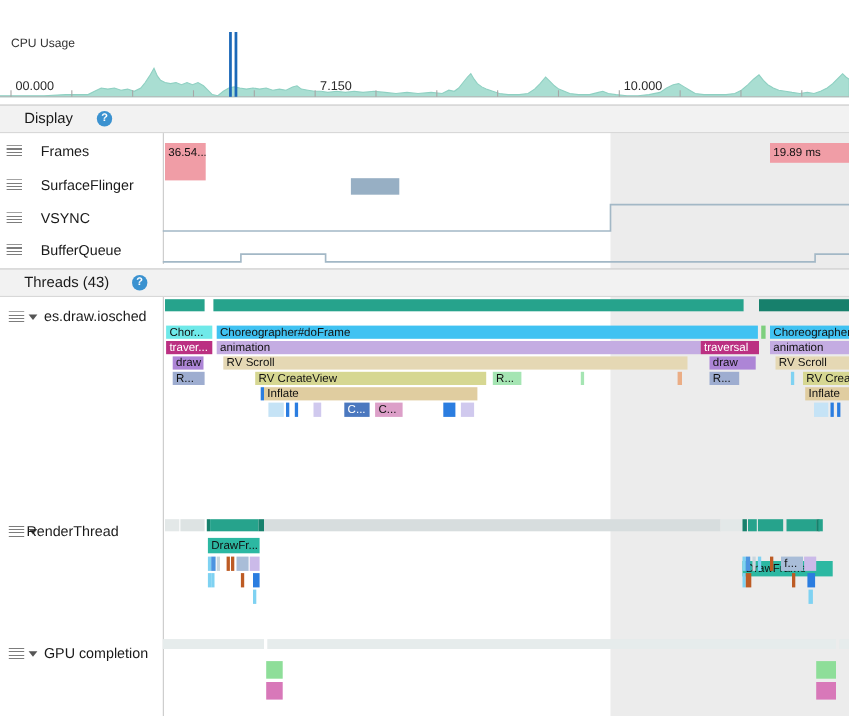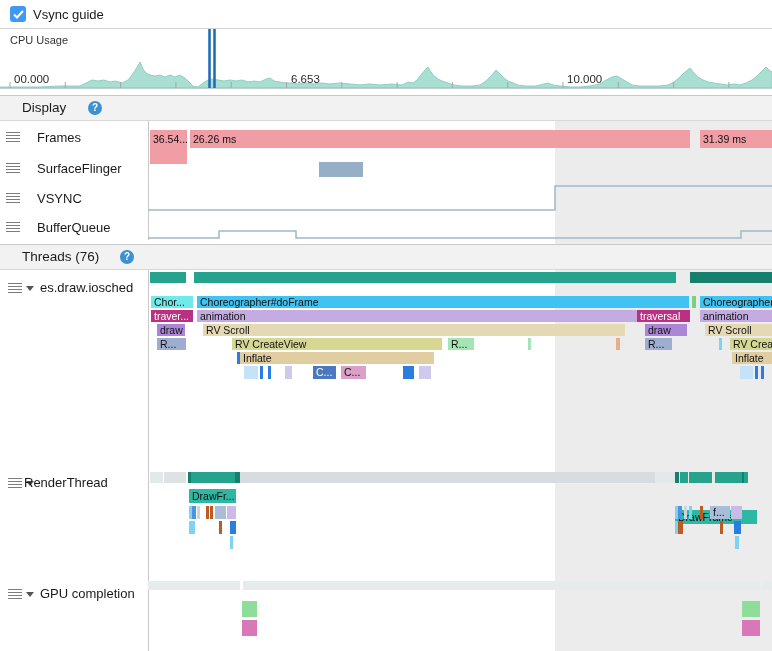--- a/index.html
+++ b/index.html
@@ -36,28 +36,20 @@
   #span-layer{position:absolute;left:0;top:0;width:772px;height:651px;z-index:2;pointer-events:none;}
   .span{position:absolute;overflow:hidden;white-space:nowrap;font-size:10.5px;color:#111;
         box-sizing:border-box;padding-left:3px;pointer-events:auto;}
   .span.wt{color:#fff;}
 </style>
 </head>
 <body>
 
 <div class="stage">
 
-  <div class="topbar">
-    <span class="checkbox">
-      <svg width="11" height="9" viewBox="0 0 11 9">
-        <polyline points="1,4.5 4,7.5 10,1" fill="none" stroke="#fff" stroke-width="2"></polyline>
-      </svg>
-    </span>
-    <span class="cb-label">Vsync guide</span>
-  </div>
 
   <div class="cpu-panel">
     <svg id="cpu-svg" width="772" height="64">
         <polygon points="0,59 0,58 40,58 60,57 80,57 86,54 92,51 98,52 104,51 110,53 116,52 122,54 128,51 132,46 136,40 140,33 143,40 146,44 150,46 155,47 160,46 165,48 170,46 175,48 180,46 185,49 189,53 193,57 198,58 203,54 208,51 213,50 218,51 224,52 230,51 236,52 242,51 248,53 254,52 260,53 266,50 270,49 274,52 280,53 286,54 292,54 298,55 306,54 314,55 322,54 330,55 340,54 350,55 360,56 370,55 380,56 392,55 402,56 408,53 413,54 417,51 421,46 425,41 428,38 431,43 434,47 438,50 442,52 448,54 454,56 462,57 472,57 480,56 486,52 491,47 496,41 500,45 504,49 508,52 513,54 518,56 526,57 536,57 544,55 548,54 553,56 560,57 570,58 580,58 590,57 600,55 606,51 612,48 617,47 622,50 627,53 632,56 640,57 650,57 660,57 668,56 674,53 680,48 685,43 690,39 694,44 698,48 703,51 708,53 714,54 720,55 727,56 734,55 740,56 746,54 752,51 757,47 762,42 766,38 769,41 772,43 772,59" fill="#A9DED2" stroke="#8FD0C2" stroke-width="1"></polygon>
         <line x1="0" y1="59" x2="772" y2="59" stroke="#b9b9b9" stroke-width="1"></line>
         <line x1="10" y1="53" x2="10" y2="59" stroke="#a6a6a6" stroke-width="1"></line>
         <line x1="65.3" y1="53" x2="65.3" y2="59" stroke="#a6a6a6" stroke-width="1"></line>
         <line x1="120.6" y1="53" x2="120.6" y2="59" stroke="#a6a6a6" stroke-width="1"></line>
         <line x1="175.9" y1="53" x2="175.9" y2="59" stroke="#a6a6a6" stroke-width="1"></line>
         <line x1="231.2" y1="53" x2="231.2" y2="59" stroke="#a6a6a6" stroke-width="1"></line>
@@ -69,21 +61,21 @@
         <line x1="563" y1="53" x2="563" y2="59" stroke="#a6a6a6" stroke-width="1"></line>
         <line x1="618.3" y1="53" x2="618.3" y2="59" stroke="#a6a6a6" stroke-width="1"></line>
         <line x1="673.6" y1="53" x2="673.6" y2="59" stroke="#a6a6a6" stroke-width="1"></line>
         <line x1="728.9" y1="53" x2="728.9" y2="59" stroke="#a6a6a6" stroke-width="1"></line>
         <rect x="208.25" y="0" width="2.5" height="59" fill="#1C69B8"></rect>
         <rect x="213.25" y="0" width="2.5" height="59" fill="#1C69B8"></rect>
       </svg>
     <span class="cpu-title">CPU Usage</span>
     <div id="axis-labels">
         <span class="axis-label" style="left: 14px;">00.000</span>
-        <span class="axis-label" style="left: 291px;">6.653</span>
+        <span class="axis-label" style="left: 291px;">7.150</span>
         <span class="axis-label" style="left: 567px;">10.000</span>
       </div>
   </div>
 
   <div class="overlay"></div>
 
   <div class="sec-header" style="top:95px;">
     <span class="sec-title">Display</span>
     <span class="help-icon" style="left:88px;">?</span>
   </div>
@@ -91,21 +83,21 @@
   <div class="handle" style="left:6px;top:132px;"></div>
   <span class="row-label" style="left:37px;top:130px;">Frames</span>
   <div class="handle" style="left:6px;top:163px;"></div>
   <span class="row-label" style="left:37px;top:161px;">SurfaceFlinger</span>
   <div class="handle" style="left:6px;top:193px;"></div>
   <span class="row-label" style="left:37px;top:191px;">VSYNC</span>
   <div class="handle" style="left:6px;top:222px;"></div>
   <span class="row-label" style="left:37px;top:220px;">BufferQueue</span>
 
   <div class="sec-header" style="top:244px;">
-    <span class="sec-title">Threads (76)</span>
+    <span class="sec-title">Threads (43)</span>
     <span class="help-icon" style="left:120px;">?</span>
   </div>
 
   <div class="handle" style="left:8px;top:283px;"></div>
   <div class="tri" style="left:26px;top:286px;"></div>
   <span class="row-label" style="left:40px;top:280px;">es.draw.iosched</span>
 
   <div class="handle" style="left:8px;top:478px;"></div>
   <div class="tri" style="left:26px;top:481px;"></div>
   <span class="row-label" style="left:24px;top:475px;">RenderThread</span>
@@ -117,22 +109,21 @@
   <div class="vline" style="left:148px;top:120px;height:120px;"></div>
   <div class="vline" style="left:148px;top:268px;height:383px;"></div>
 
   <svg id="signal-svg" width="772" height="125">
       <polyline points="148,90 555,90 555,66 772,66" fill="none" stroke="#A3B8C6" stroke-width="1.5"></polyline>
       <polyline points="148,118 219,118 219,111 296,111 296,118 741,118 741,111 772,111" fill="none" stroke="#A3B8C6" stroke-width="1.5"></polyline>
     </svg>
 
   <div id="span-layer">
       <div class="span" style="left: 150px; top: 130px; width: 37px; height: 34px; background: rgb(240, 157, 166); line-height: 18px;">36.54...</div>
-      <div class="span" style="left: 190px; top: 130px; width: 500px; height: 18px; background: rgb(240, 157, 166); line-height: 18px;">26.26 ms</div>
-      <div class="span" style="left: 700px; top: 130px; width: 72px; height: 18px; background: rgb(240, 157, 166); line-height: 18px;">31.39 ms</div>
+      <div class="span" style="left: 700px; top: 130px; width: 72px; height: 18px; background: rgb(240, 157, 166); line-height: 18px;">19.89 ms</div>
       <div class="span" style="left: 319px; top: 162px; width: 44px; height: 15px; background: rgb(151, 175, 196); line-height: 15px;"></div>
       <div class="span" style="left: 150px; top: 272px; width: 36px; height: 11px; background: rgb(38, 163, 140); line-height: 11px;"></div>
       <div class="span" style="left: 194px; top: 272px; width: 482px; height: 11px; background: rgb(38, 163, 140); line-height: 11px;"></div>
       <div class="span" style="left: 690px; top: 272px; width: 82px; height: 11px; background: rgb(23, 128, 108); line-height: 11px;"></div>
       <div class="span" style="left: 151px; top: 296px; width: 42px; height: 12px; background: rgb(111, 233, 233); line-height: 12px;">Chor...</div>
       <div class="span" style="left: 197px; top: 296px; width: 492px; height: 12px; background: rgb(64, 194, 242); line-height: 12px;">Choreographer#doFrame</div>
       <div class="span" style="left: 692px; top: 296px; width: 4px; height: 12px; background: rgb(126, 207, 126); line-height: 12px;"></div>
       <div class="span" style="left: 700px; top: 296px; width: 72px; height: 12px; background: rgb(64, 194, 242); line-height: 12px;">Choreographer#doFrame</div>
       <div class="span wt" style="left: 151px; top: 310px; width: 42px; height: 12px; background: rgb(187, 48, 130); line-height: 12px;">traver...</div>
       <div class="span" style="left: 197px; top: 310px; width: 440px; height: 12px; background: rgb(196, 172, 226); line-height: 12px;">animation</div>

